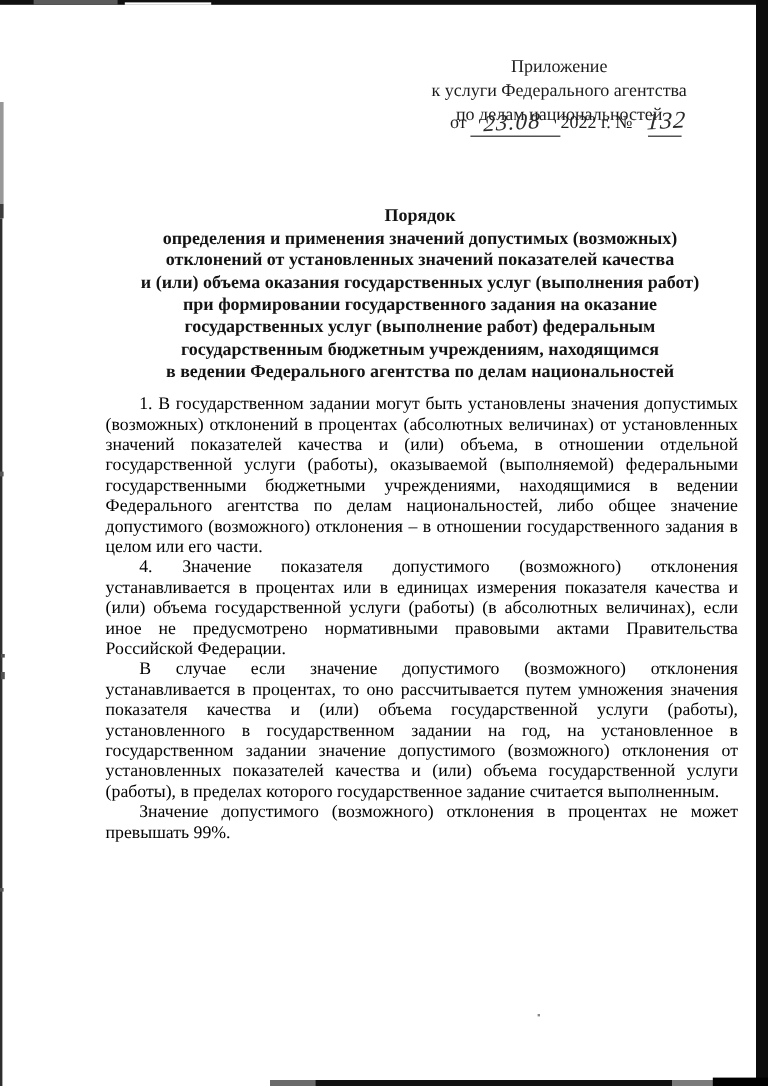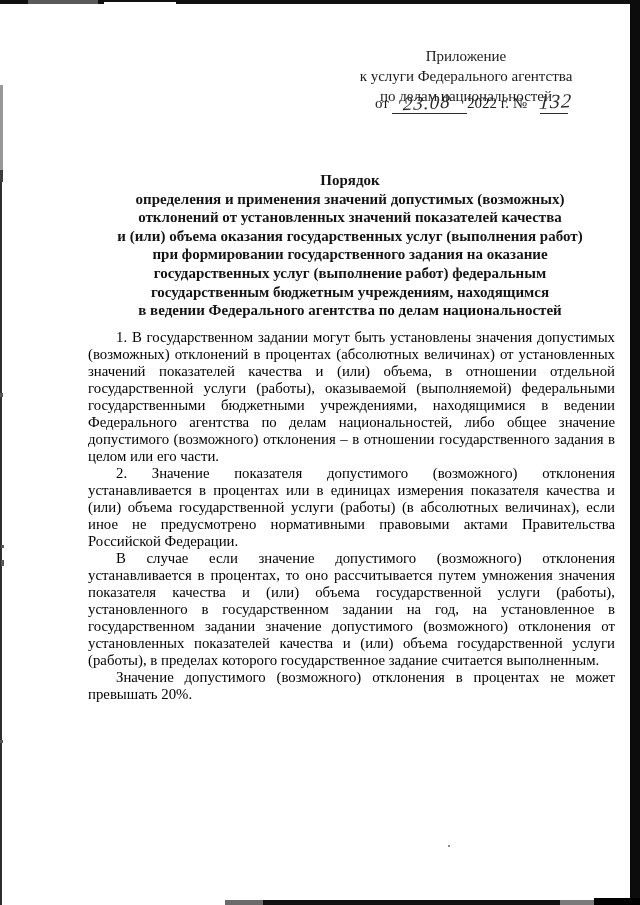--- a/index.html
+++ b/index.html
@@ -108,18 +108,18 @@
 определения и применения значений допустимых (возможных)
 отклонений от установленных значений показателей качества
 и (или) объема оказания государственных услуг (выполнения работ)
 при формировании государственного задания на оказание
 государственных услуг (выполнение работ) федеральным
 государственным бюджетным учреждениям, находящимся
 в ведении Федерального агентства по делам национальностей</div>
 
   <div class="doc-body">
     <p>1. В государственном задании могут быть установлены значения допустимых (возможных) отклонений в процентах (абсолютных величинах) от установленных значений показателей качества и (или) объема, в отношении отдельной государственной услуги (работы), оказываемой (выполняемой) федеральными государственными бюджетными учреждениями, находящимися в ведении Федерального агентства по делам национальностей, либо общее значение допустимого (возможного) отклонения – в отношении государственного задания в целом или его части.</p>
-    <p>2. Значение показателя допустимого (возможного) отклонения устанавливается в процентах или в единицах измерения показателя качества и (или) объема государственной услуги (работы) (в абсолютных величинах), если иное не предусмотрено нормативными правовыми актами Правительства Российской Федерации.</p>
+    <p>4. Значение показателя допустимого (возможного) отклонения устанавливается в процентах или в единицах измерения показателя качества и (или) объема государственной услуги (работы) (в абсолютных величинах), если иное не предусмотрено нормативными правовыми актами Правительства Российской Федерации.</p>
     <p>В случае если значение допустимого (возможного) отклонения устанавливается в процентах, то оно рассчитывается путем умножения значения показателя качества и (или) объема государственной услуги (работы), установленного в государственном задании на год, на установленное в государственном задании значение допустимого (возможного) отклонения от установленных показателей качества и (или) объема государственной услуги (работы), в пределах которого государственное задание считается выполненным.</p>
-    <p>Значение допустимого (возможного) отклонения в процентах не может превышать 20%.</p>
+    <p>Значение допустимого (возможного) отклонения в процентах не может превышать 99%.</p>
   </div>
 
 </div>
 
 </body></html>

